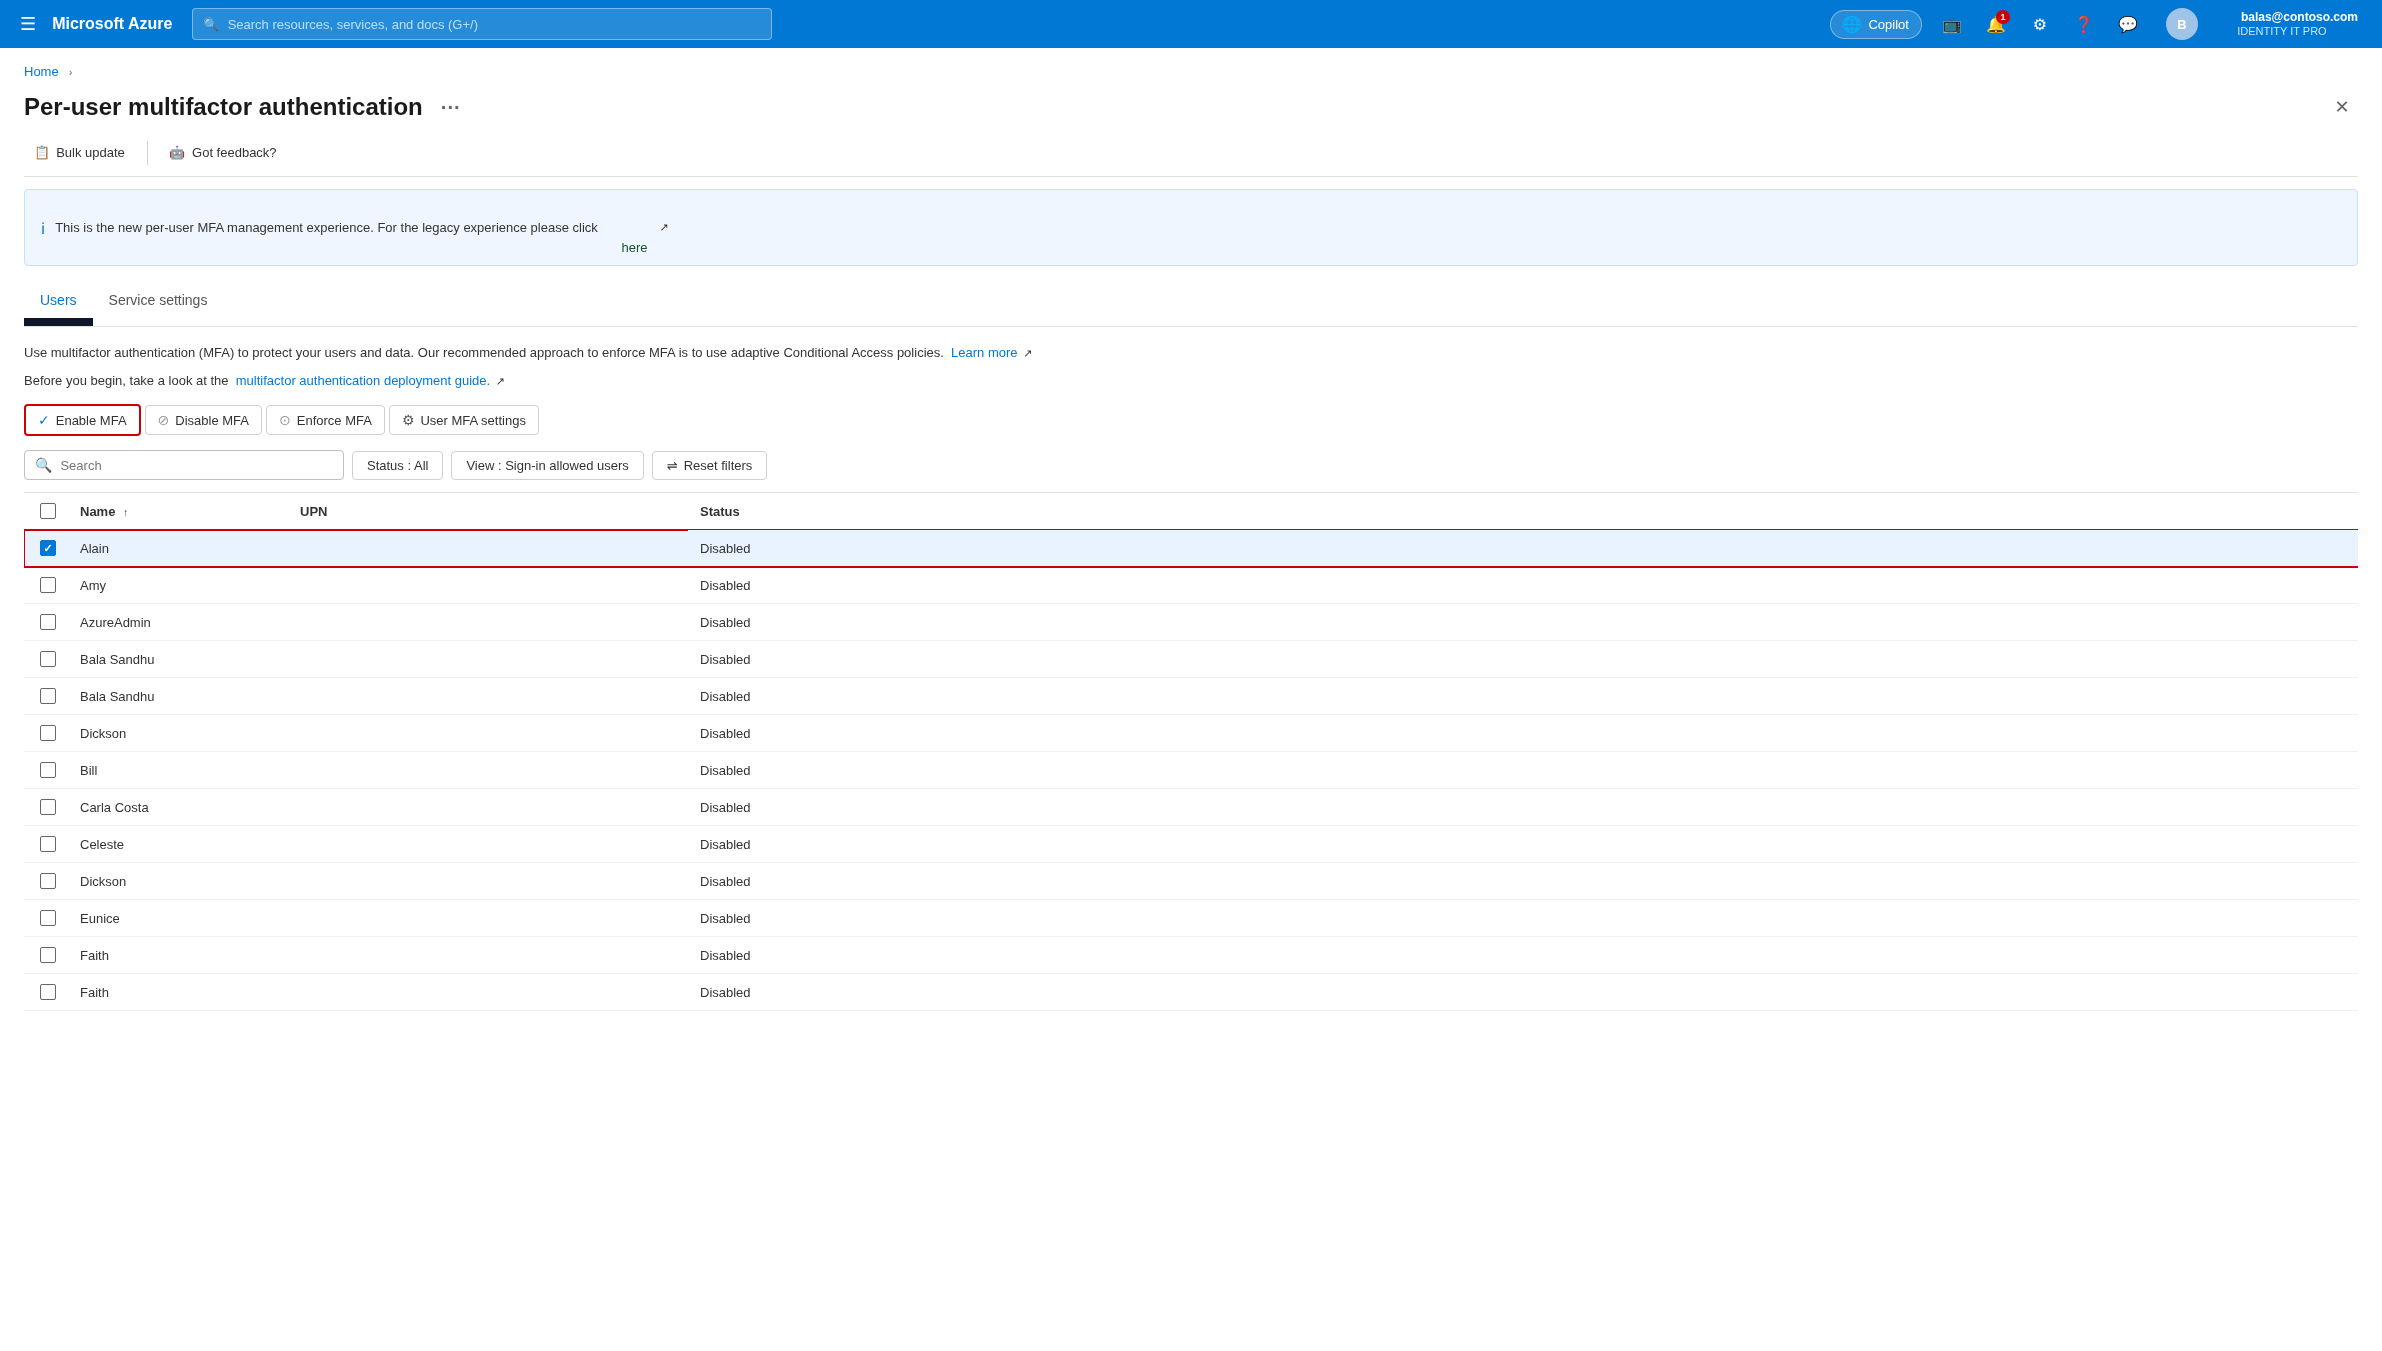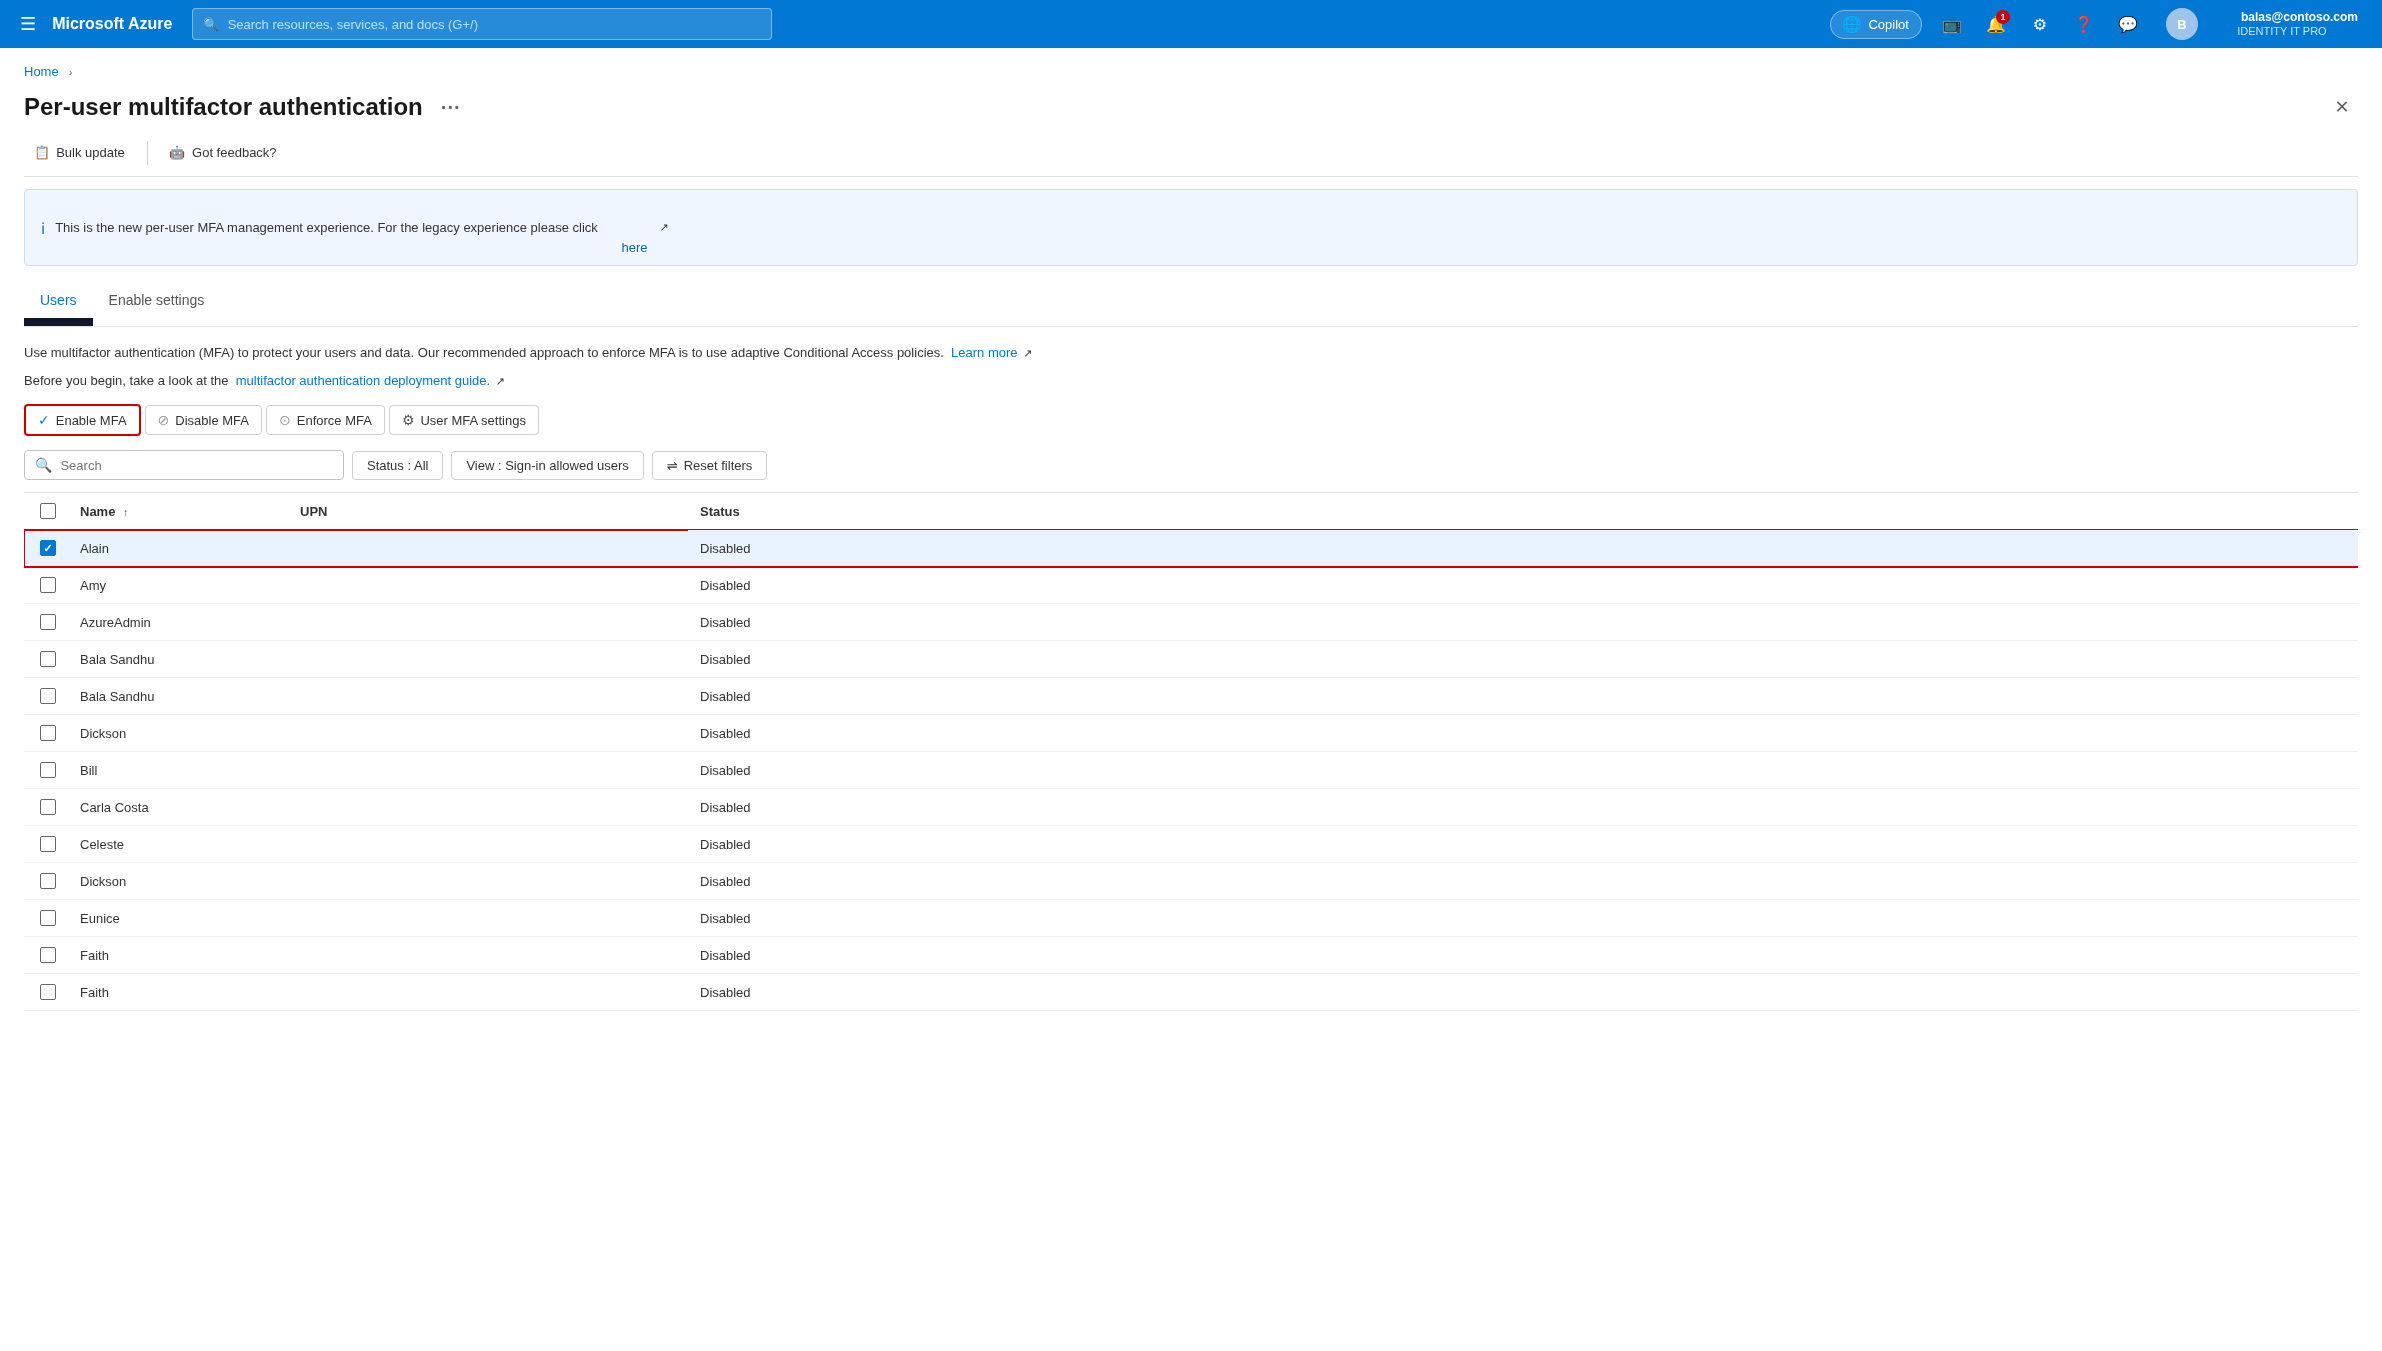--- a/index.html
+++ b/index.html
@@ -158,21 +158,21 @@
       background: #f0f6ff;
       border: 1px solid #c7dfff;
       border-radius: 4px;
       padding: 10px 16px;
       display: flex; align-items: center; gap: 10px;
       margin-bottom: 16px;
       font-size: 13px;
       color: #333;
     }
     .info-icon { color: #0078d4; font-size: 16px; flex-shrink: 0; }
-    .info-link { color: #0369a1; text-decoration: none; margin-top: 40px; }
+    .info-link { color: #14532d; text-decoration: none; margin-top: 40px; }
     .ext-icon { font-size: 11px; vertical-align: middle; margin-left: 2px; }
 
     
     .tabs {
       display: flex; gap: 0;
       border-bottom: 1px solid #e0e0e0;
       margin-bottom: 16px;
     }
     .tab {
       padding: 10px 16px;
@@ -400,21 +400,21 @@
 
   <div class="info-banner">
     <span class="info-icon">ℹ</span>
     <span>This is the new per-user MFA management experience. For the legacy experience please click</span>
     &nbsp;<a href="#" class="info-link">here</a>
     <span class="ext-icon">↗</span>
   </div>
 
   <div class="tabs">
     <a class="tab active">Users</a>
-    <a class="tab">Enable settings</a>
+    <a class="tab">Service settings</a>
   </div>
 
   <p class="description">
     <span>Use multifactor authentication (MFA) to protect your users and data. Our recommended approach to enforce MFA is to use adaptive Conditional Access policies.</span>
     &nbsp;<a href="#">Learn more</a>
     <span class="ext-icon">↗</span>
   </p>
   <p class="description">
     <span>Before you begin, take a look at the</span>
     &nbsp;<a href="#">multifactor authentication deployment guide.</a>

